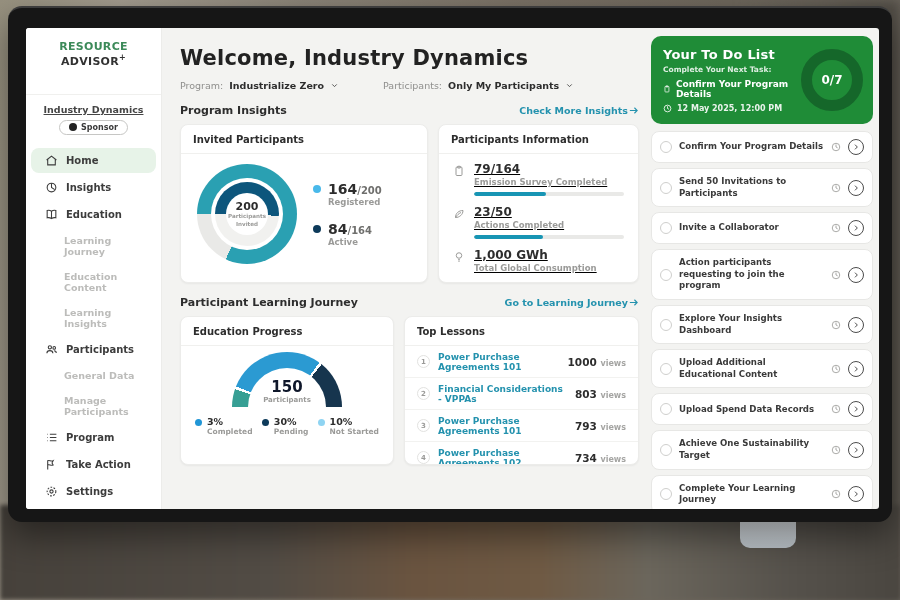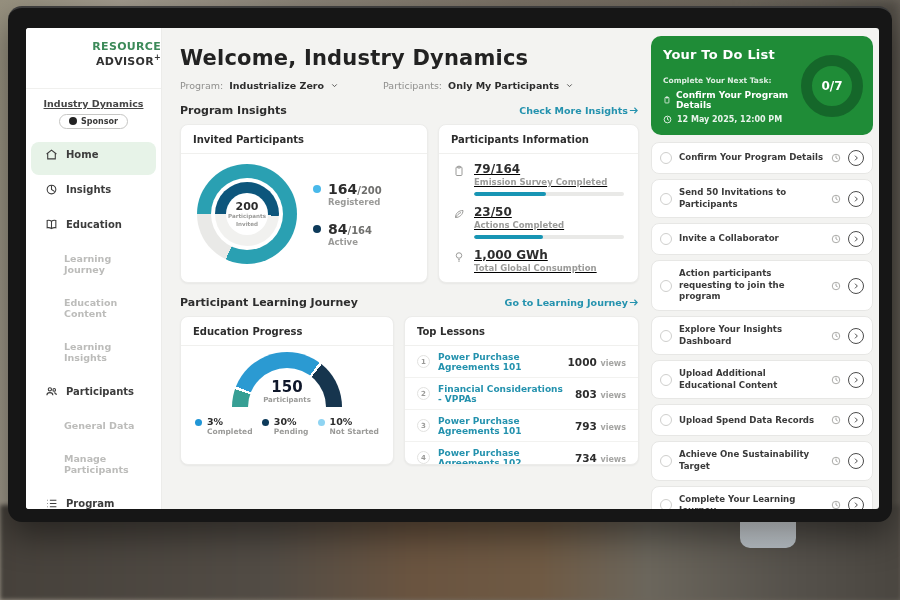--- a/index.html
+++ b/index.html
@@ -16,29 +16,29 @@
     background:linear-gradient(180deg,#eef2f4,#b9c1c7); }
 
   
   .monitor { position:absolute; left:8px; top:6px; width:884px; height:516px;
     background:#161616; border-radius:14px; border-top:2px solid #3c3c3c; box-shadow:0 14px 34px rgba(0,0,0,.45); }
   .screen { position:absolute; left:18px; top:20px; right:13px; bottom:13px;
     background:#f3f3f1; border-radius:3px; display:flex; overflow:hidden; }
 
   
   .sidebar { width:136px; background:#fff; border-right:1px solid #ececea; padding-top:12px; flex:none; }
-  .logo { text-align:right; font-size:11px; font-weight:700; letter-spacing:.3px; padding-bottom:20px; border-bottom:1px solid #f0f0ee; }
+  .logo { text-align:center; font-size:11px; font-weight:700; letter-spacing:.3px; padding-bottom:26px; border-bottom:1px solid #f0f0ee; }
   .logo .p1 { color:#3c8a59; } .logo .p2 { color:#323232; } .logo .plus { color:#323232; font-size:8px; vertical-align:super; }
   .org-block { text-align:center; padding:9px 0 4px; }
   .org-name { font-size:9.5px; font-weight:700; color:#454545;text-decoration:underline; }
   .badge { display:inline-flex; align-items:center; gap:4px; margin-top:5px; border:1px solid #c6c6c4;
     border-radius:10px; padding:2px 9px; font-size:8px; font-weight:700; color:#3a3a3a; background:#fff; }
   .badge .dot { width:8px; height:8px; border-radius:50%; background:#222; }
   .nav { margin-top:8px; display:flex; flex-direction:column; }
-  .nav-item { display:flex; align-items:center; gap:8px; padding:6px 10px 14px 14px; margin:1px 5px;
+  .nav-item { display:flex; align-items:center; gap:8px; padding:6px 10px 6px 14px; margin:1px 5px;
     font-size:10px; font-weight:700; color:#3c3c3c; border-radius:8px; cursor:pointer; }
   .nav-item.active { background:#e7f3e8; }
   .nav-item.sub { padding-left:33px; color:#bcbcba; font-size:9.5px; }
   .nav-item svg { flex:none; }
 
   
   .main { flex:1; padding:10px 12px 0 18px; min-width:0; }
   .page-title { font-size:21px; font-weight:700; color:#222; letter-spacing:.2px; margin:8px 0 10px; }
   .filters { display:flex; gap:44px; align-items:center; }
   .filter { display:flex; align-items:center; gap:6px; font-size:9.5px; color:#8f8f8d; cursor:pointer; }
@@ -105,21 +105,21 @@
   .lesson-title { flex:1; font-size:9px; font-weight:700; color:#2492ae; cursor:pointer; }
   .views { font-size:10.5px; font-weight:700; color:#2d2d2d; }
   .views span { font-size:8px; color:#a5a5a3; font-weight:700; }
 
   
   .right { width:228px; flex:none; padding:8px 6px 0 0; display:flex; flex-direction:column; }
   .todo-green { background:#1f8c37; border-radius:10px; padding:11px 10px 11px 12px; color:#fff;
     display:flex; align-items:center; gap:6px; }
   .tg-left { flex:1; min-width:0; }
   .tg-title { font-size:13px; font-weight:700; letter-spacing:.2px; }
-  .tg-sub { font-size:7.5px; font-weight:700; opacity:.85; margin-top:14px; }
+  .tg-sub { font-size:7.5px; font-weight:700; opacity:.85; margin-top:3px; }
   .tg-task, .tg-date { display:flex; align-items:center; gap:5px; margin-top:5px; }
   .tg-task span { font-size:9px; font-weight:700; }
   .tg-date span { font-size:8px; font-weight:700; opacity:.9; }
   .ring { width:62px; height:62px; border:11px solid #15672a; border-radius:50%; flex:none;
     display:flex; align-items:center; justify-content:center; font-size:12px; font-weight:700; color:#fff; }
   .tasks { display:flex; flex-direction:column; gap:5px; margin-top:7px; }
   .task { display:flex; align-items:center; gap:7px; border:1px solid #e7e7e5; border-radius:8px;
     background:#fff; padding:7px 8px; cursor:pointer; }
   .chk { width:12px; height:12px; border:1.5px solid #cfcfcd; border-radius:50%; flex:none; }
   .task-label { flex:1; font-size:8.6px; font-weight:700; color:#3a3a3a; line-height:1.35; }

